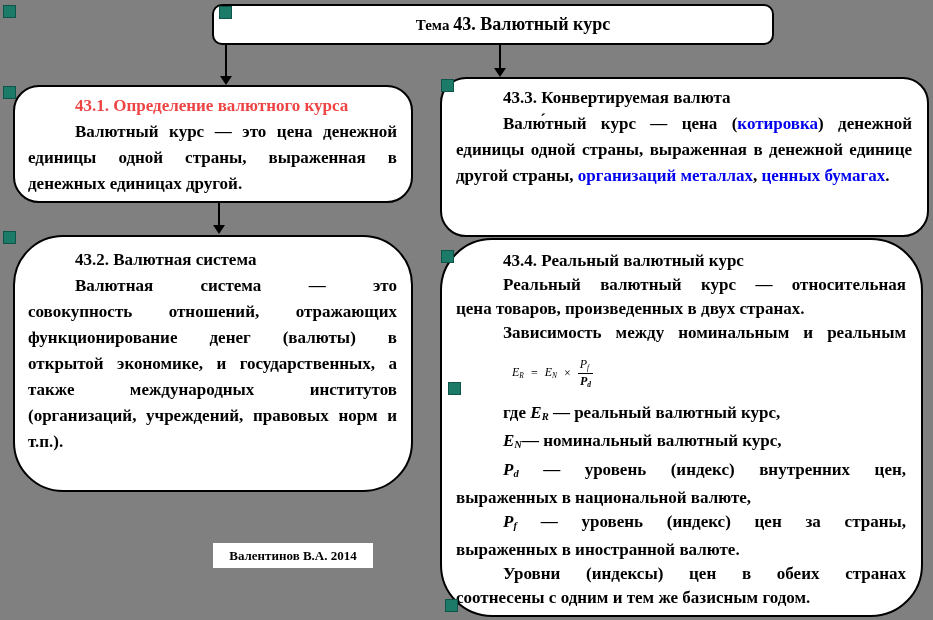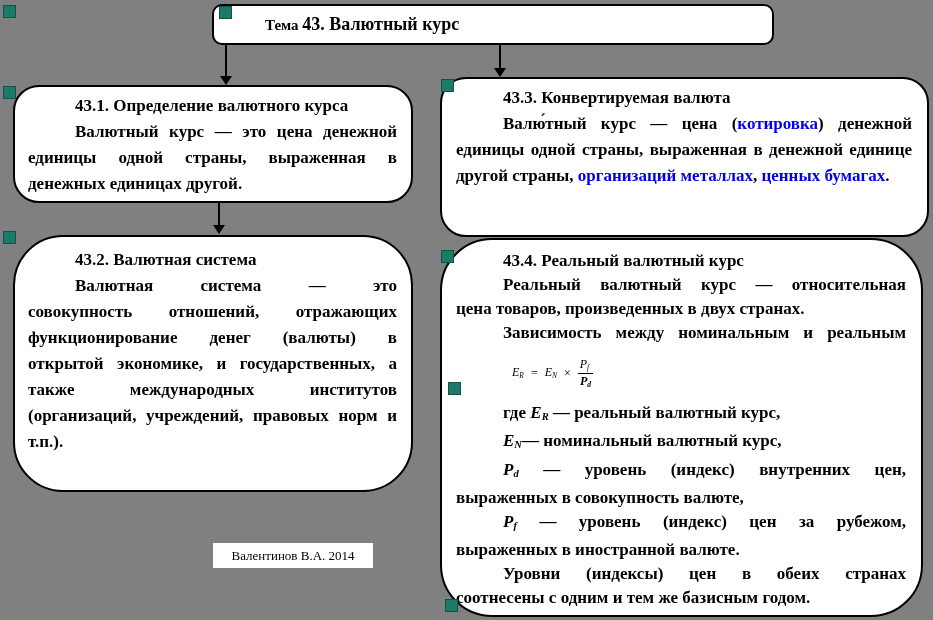--- a/index.html
+++ b/index.html
@@ -1,34 +1,34 @@
 <!DOCTYPE html>
 <html><head>
 <meta charset="utf-8">
 <style>
   html,body{margin:0;padding:0;background:#808080;}
   .canvas{position:relative;width:933px;height:620px;background:#808080;overflow:hidden;
           font-family:"Liberation Serif","DejaVu Serif",serif;color:#000;}
   
   .shape{position:absolute;background:#fff;border:2px solid #000;box-sizing:border-box;}
   .title-box{left:212px;top:4px;width:562px;height:41px;border-radius:10px;
-             display:flex;align-items:center;padding-left:51px;}
+             display:flex;align-items:center;padding-left:40px;justify-content:center;}
   .title-text{font-size:18px;font-weight:bold;white-space:nowrap;}
   .b431{left:13px;top:85px;width:400px;height:118px;border-radius:26px;padding:6px 14px 6px 13px;}
   .b433{left:440px;top:77px;width:489px;height:160px;border-radius:26px;padding:6px 15px 6px 14px;}
   .b432{left:13px;top:235px;width:400px;height:257px;border-radius:50px;padding:10px 14px 6px 13px;}
   .b434{left:440px;top:238px;width:483px;height:379px;border-radius:52px;padding:9px 15px 20px 14px;}
   
   .shape{font-size:17px;font-weight:bold;line-height:26px;}
   .b434{line-height:24px;}
   .line{text-align:justify;text-align-last:justify;}
   .line.last{text-align-last:left;}
   .line.ind{text-indent:47px;}
   .hd{color:#000;}
-  .b431 .hd{color:#000000;}
+  .b431 .hd{color:#ef4444;}
   .lnk{color:#0000EE;}
   .it{font-style:italic;}
   .sb{font-size:0.62em;vertical-align:-0.22em;}
   .sm{font-size:0.83em;}
   
   .formula{display:flex;align-items:center;gap:7px;margin:5px 0 5px 56px;height:46px;
            font-weight:normal;font-style:italic;font-size:12px;line-height:1.05;}
   .fo{font-style:normal;}
   .frac{display:inline-flex;flex-direction:column;align-items:center;}
   .frac .num{border-bottom:1.5px solid #000;padding:0 4px 1px 2px;}
@@ -39,21 +39,21 @@
   .arrow .head{position:absolute;bottom:0;left:1px;width:0;height:0;
                border-left:6px solid transparent;border-right:6px solid transparent;
                border-top:9px solid #000;}
   .a1{left:219px;top:45px;height:40px;}
   .a2{left:493px;top:45px;height:32px;}
   .a3{left:212px;top:203px;height:31px;}
   .a4{left:702px;top:203px;height:34px;}
   
   .credit{position:absolute;left:213px;top:543px;width:160px;height:25px;background:#fff;
           display:flex;align-items:center;justify-content:center;
-          font-size:13px;font-weight:normal;}
+          font-size:13px;font-weight:bold;}
   
   .anchor{position:absolute;width:13px;height:13px;background:#1B7A68;border:1px solid #0E5448;
           box-sizing:border-box;z-index:5;}
   .q1{left:3px;top:5px;}   .q2{left:219px;top:6px;}
   .q3{left:3px;top:86px;}  .q4{left:441px;top:79px;}
   .q5{left:3px;top:231px;} .q6{left:441px;top:250px;}
   .q7{left:448px;top:382px;}.q8{left:445px;top:599px;}
 </style>
 </head>
 <body>
@@ -126,22 +126,22 @@
       <span class="fo">×</span>
       <span class="frac">
         <span class="num"><span class="it">P</span><span class="it sb">f</span></span>
         <span class="den"><span class="it">P</span><span class="it sb">d</span></span>
       </span>
     </div>
     <div>
         <div class="line ind last"><span>где </span><span class="it">E</span><span class="it sb">R</span><span> — реальный валютный курс,</span></div>
         <div class="line ind last"><span class="it">E</span><span class="it sb">N</span><span>— номинальный валютный курс,</span></div>
         <div class="line ind"><span class="it">P</span><span class="it sb">d</span><span> — уровень (индекс) внутренних цен,</span></div>
-        <div class="line last"><span>выраженных в совокупность валюте,</span></div>
-        <div class="line ind"><span class="it">P</span><span class="it sb">f</span><span> — уровень (индекс) цен за рубежом,</span></div>
+        <div class="line last"><span>выраженных в национальной валюте,</span></div>
+        <div class="line ind"><span class="it">P</span><span class="it sb">f</span><span> — уровень (индекс) цен за страны,</span></div>
         <div class="line last"><span>выраженных в иностранной валюте.</span></div>
         <div class="line ind"><span>Уровни (индексы) цен в обеих странах</span></div>
         <div class="line last"><span>соотнесены с одним и тем же базисным годом.</span></div>
       </div>
   </div>
 
   <div class="credit">Валентинов В.А. 2014</div>
 
   <div class="anchor q1"></div>
   <div class="anchor q2"></div>

